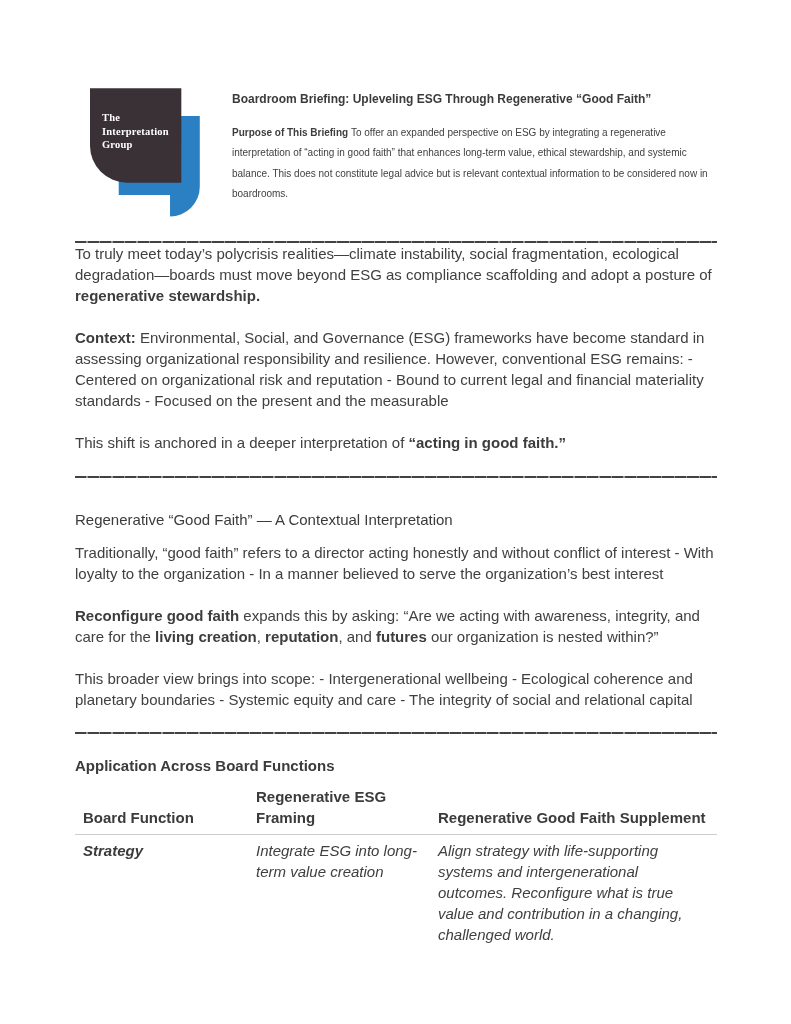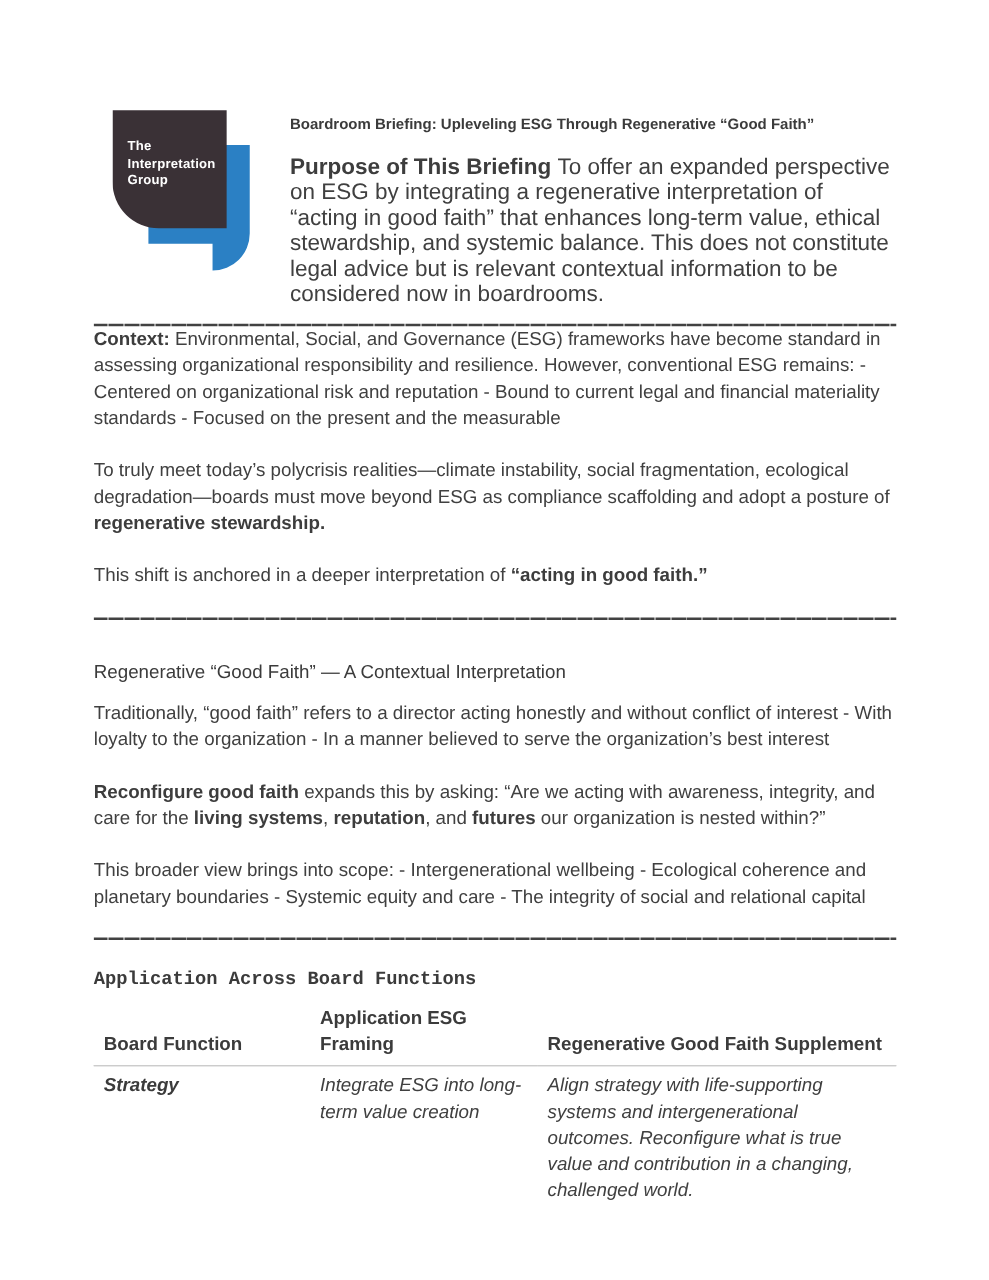--- a/index.html
+++ b/index.html
@@ -10,43 +10,43 @@
     font-family:"Liberation Sans", sans-serif;
     color:#404040;
     overflow:hidden;
   }
   
   .header{display:flex;padding:88px 74px 0 90px;}
   .logo{width:118px;height:140px;position:relative;flex:none;}
   .logo svg{position:absolute;left:0;top:0;}
   .logo-text{
     position:absolute;left:12px;top:23px;
-    color:#ffffff;font-weight:700;font-size:10.5px;line-height:13.5px;letter-spacing:.2px;
+    color:#ffffff;font-weight:700;font-size:10.5px;line-height:13.5px;letter-spacing:.2px;font-family:Liberation Serif, serif;
   }
   .title-col{margin-left:24px;width:482px;}
   .doc-title{
     margin:0 0 11px;font-size:12px;line-height:23.5px;font-weight:700;color:#3b3b3b;
   }
-  .purpose{font-size:18px;line-height:20.5px;margin:0;}
+  .purpose{font-size:10px;line-height:20.5px;margin:0;}
   
   .content{padding:0 74px 0 75px;}
   .hr{
     height:2px;border:0;margin:0;
     background:repeating-linear-gradient(90deg,#424242 0 11px,#9a9a9a 11px 12.5px);
   }
   .hr-1{margin-top:13px;}
   .hr-2{margin-top:23px;}
   .hr-3{margin-top:22px;}
   p.body{font-size:15px;line-height:21px;margin:0 0 21px;}
   .first-after-hr{margin-top:20px;}
   h2.section{
     font-size:15px;line-height:21px;font-weight:400;color:#3b3b3b;margin:31px 0 12px;
   }
   h3.section{
-    font-size:15px;line-height:21px;font-weight:700;color:#3b3b3b;margin:21px 0 0;font-family:Liberation Mono, monospace;
+    font-size:15px;line-height:21px;font-weight:700;color:#3b3b3b;margin:21px 0 0;
   }
   b{font-weight:700;color:#3d3d3d;}
   
   table.board{
     border-collapse:collapse;margin-top:10px;width:642px;table-layout:fixed;
     font-size:15px;line-height:21px;color:#404040;
   }
   table.board col.c1{width:173px;}
   table.board col.c2{width:182px;}
   table.board col.c3{width:287px;}
@@ -87,45 +87,45 @@
     <div class="title-col">
       <h1 class="doc-title">Boardroom Briefing: Upleveling ESG Through Regenerative “Good Faith”</h1>
       <p class="purpose"><b>Purpose of This Briefing </b><span>To offer an expanded perspective on ESG by integrating a regenerative interpretation of “acting in good faith” that enhances long-term value, ethical stewardship, and systemic balance. This does not constitute legal advice but is relevant contextual information to be considered now in boardrooms.</span></p>
     </div>
   </div>
 
   <div class="content">
 
     <div class="hr hr-1"></div>
 
+    <p class="body"><span>To truly meet today’s polycrisis realities—climate instability, social fragmentation, ecological degradation—boards must move beyond ESG as compliance scaffolding and adopt a posture of </span><b>regenerative stewardship.</b></p>
     <p class="body first-after-hr"><b>Context: </b><span>Environmental, Social, and Governance (ESG) frameworks have become standard in assessing organizational responsibility and resilience. However, conventional ESG remains: - Centered on organizational risk and reputation - Bound to current legal and financial materiality standards - Focused on the present and the measurable</span></p>
-    <p class="body"><span>To truly meet today’s polycrisis realities—climate instability, social fragmentation, ecological degradation—boards must move beyond ESG as compliance scaffolding and adopt a posture of </span><b>regenerative stewardship.</b></p>
     <p class="body"><span>This shift is anchored in a deeper interpretation of </span><b>“acting in good faith.”</b></p>
 
     <div class="hr hr-2"></div>
 
     <h2 class="section">Regenerative “Good Faith” — A Contextual Interpretation</h2>
     <p class="body"><span>Traditionally, “good faith” refers to a director acting honestly and without conflict of interest - With loyalty to the organization - In a manner believed to serve the organization’s best interest</span></p>
-    <p class="body"><b>Reconfigure good faith</b><span> expands this by asking: “Are we acting with awareness, integrity, and care for the </span><b>living systems</b><span>, </span><b>reputation</b><span>, and </span><b>futures</b><span> our organization is nested within?”</span></p>
+    <p class="body"><b>Reconfigure good faith</b><span> expands this by asking: “Are we acting with awareness, integrity, and care for the </span><b>living creation</b><span>, </span><b>reputation</b><span>, and </span><b>futures</b><span> our organization is nested within?”</span></p>
     <p class="body"><span>This broader view brings into scope: - Intergenerational wellbeing - Ecological coherence and planetary boundaries - Systemic equity and care - The integrity of social and relational capital</span></p>
 
     <div class="hr hr-3"></div>
 
     <h3 class="section">Application Across Board Functions</h3>
 
     <table class="board">
       <colgroup>
           <col class="c1">
           <col class="c2">
           <col class="c3">
         </colgroup>
       <thead>
         <tr>
           <th>Board Function</th>
-          <th>Application ESG Framing</th>
+          <th>Regenerative ESG Framing</th>
           <th>Regenerative Good Faith Supplement</th>
         </tr>
       </thead>
       <tbody>
         <tr>
           <td class="fn">Strategy</td>
           <td>Integrate ESG into long-term value creation</td>
           <td>Align strategy with life-supporting systems and intergenerational outcomes. Reconfigure what is true value and contribution in a changing, challenged world.</td>
         </tr>
       </tbody>

